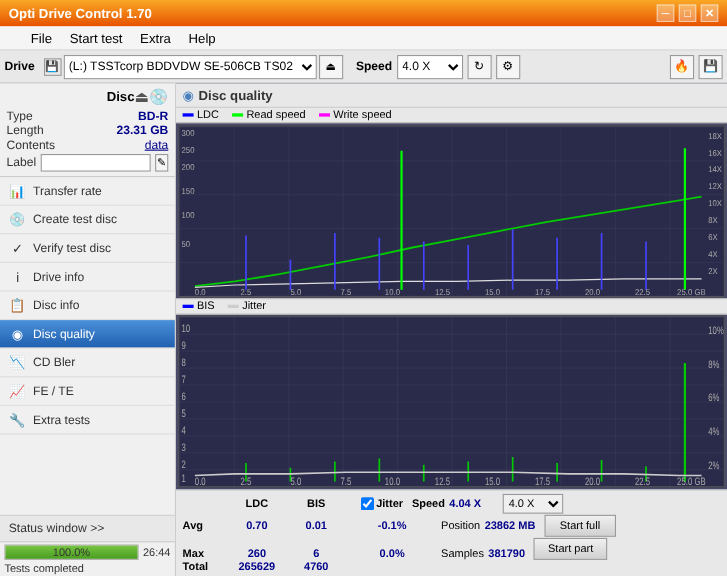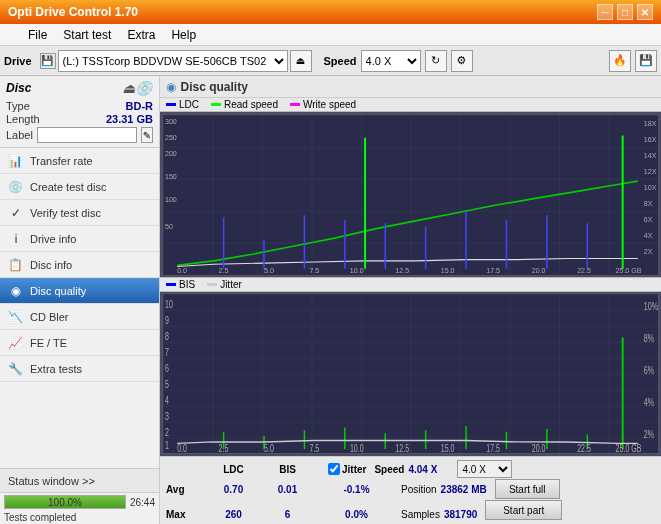--- a/index.html
+++ b/index.html
@@ -105,23 +105,22 @@
 
     
     .disc-section {
       padding: 4px 6px;
       background: #f0f0f0;
       border-bottom: 1px solid #ccc;
     }
     .disc-header {
       display: flex;
       align-items: center;
-      justify-content: space-between;
+      justify-content: flex-end;
       margin-bottom: 4px;
-      font-style: italic;
     }
     .disc-title { font-size: 12px; font-weight: bold; }
     .disc-icon { font-size: 14px; color: #555; }
     .disc-row { display: flex; justify-content: space-between; margin-bottom: 1px; }
     .disc-key { color: #333; font-size: 11px; }
     .disc-val { color: #00008b; font-size: 11px; font-weight: bold; }
     .disc-val-data { color: #00008b; font-size: 11px; text-decoration: underline; cursor: pointer; }
     .disc-label-row { display: flex; align-items: center; gap: 4px; margin-top: 2px; }
     .disc-label-input {
       width: 100px; height: 16px;
@@ -248,21 +247,21 @@
       background: linear-gradient(to bottom, #f0f0f0, #d0d0d0);
       border: 1px solid #999;
       width: 65px;
       height: 20px;
       font-size: 10px;
       cursor: pointer;
     }
     .start-part-btn {
       background: linear-gradient(to bottom, #f0f0f0, #d0d0d0);
       border: 1px solid #999;
-      width: 77px;
+      width: 67px;
       height: 20px;
       font-size: 10px;
       cursor: pointer;
     }
   </style>
 </head>
 <body>
 
 <div class="titlebar">
   <span class="titlebar-title">Opti Drive Control 1.70</span>
@@ -305,20 +304,24 @@
         <span class="disc-icon">⏏💿</span>
       </div>
       <div class="disc-row">
         <span class="disc-key">Type</span>
         <span class="disc-val">BD-R</span>
       </div>
       <div class="disc-row">
         <span class="disc-key">Length</span>
         <span class="disc-val">23.31 GB</span>
       </div>
+      <div class="disc-row">
+        <span class="disc-key">Contents</span>
+        <span class="disc-val-data">data</span>
+      </div>
       <div class="disc-label-row">
         <span class="disc-key">Label</span>
         <input class="disc-label-input" type="text" style="">
         <div class="disc-label-btn">✎</div>
       </div>
     </div>
 
     <div>
       <div class="nav-item">
         <span class="nav-icon">📊</span>
@@ -549,15 +552,20 @@
       <div style="display:flex;align-items:flex-end;gap:4px;margin-bottom:1px;">
         <span style="width:36px;font-size:10px;font-weight:bold;">Max</span>
         <span style="width:55px;text-align:center;font-size:10px;color:#00008b;font-weight:bold;">260</span>
         <span style="width:45px;text-align:center;font-size:10px;color:#00008b;font-weight:bold;">6</span>
         <span style="width:65px;text-align:center;font-size:10px;color:#00008b;font-weight:bold;margin-left:10px;">0.0%</span>
         <span style="font-size:10px;margin-left:8px;">Samples</span>
         <span style="font-size:10px;color:#00008b;font-weight:bold;">381790</span>
         <button class="start-part-btn" style="margin-left:4px;">Start part</button>
       </div>
 
+      <div style="display:flex;align-items:center;gap:4px;">
+        <span style="width:36px;font-size:10px;font-weight:bold;">Total</span>
+        <span style="width:55px;text-align:center;font-size:10px;color:#00008b;font-weight:bold;">265629</span>
+        <span style="width:45px;text-align:center;font-size:10px;color:#00008b;font-weight:bold;">4760</span>
+      </div>
     </div>
   </div>
 </div>
 
 </body></html>

